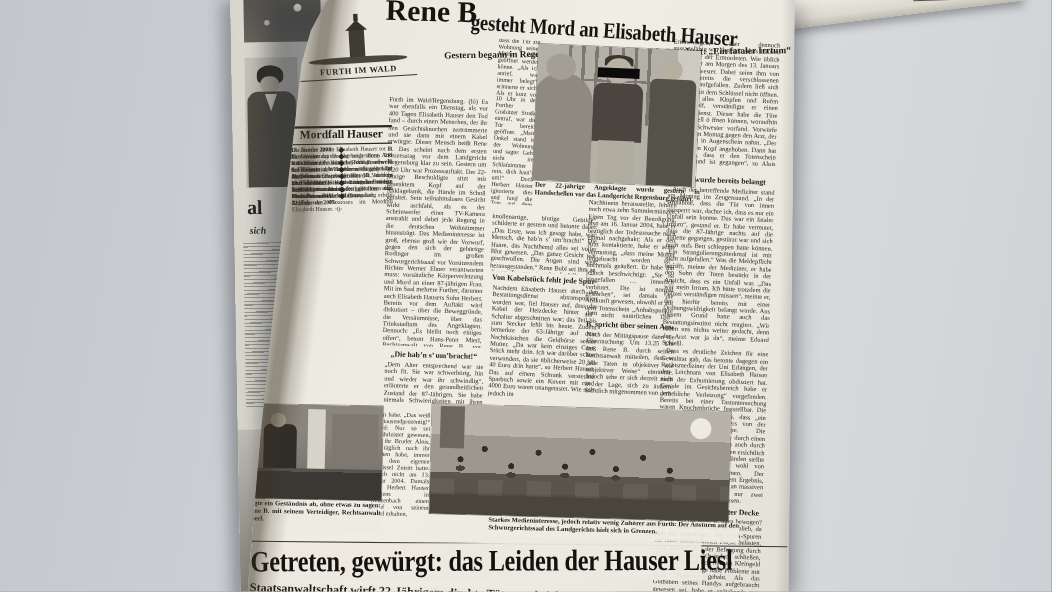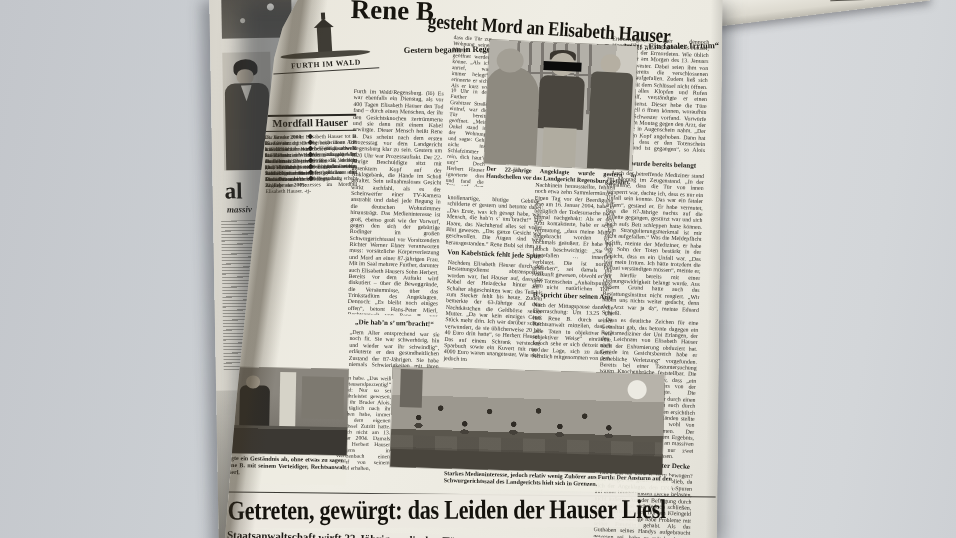--- a/index.html
+++ b/index.html
@@ -13,21 +13,21 @@
   .strip *{position:absolute;}
   .lp-photo-top{left:12px;top:0;width:70px;height:44px;background:
     radial-gradient(circle at 70% 30%,#efeee6 0 3px,transparent 4px),
     radial-gradient(circle at 30% 60%,#c9c6bc 0 2px,transparent 3px),
     linear-gradient(180deg,#53504a,#66635b);}
   .lp-photo-boy{left:12px;top:58px;width:48px;height:118px;background:linear-gradient(180deg,#c6c2b8 0 20%,#b9b5ab 100%);overflow:hidden;}
   .boy-hair{left:11px;top:7px;width:24px;height:17px;background:#2d2a24;border-radius:50% 50% 30% 30%;}
   .boy-face{left:14px;top:17px;width:17px;height:15px;background:#b7ad9c;border-radius:45%;}
   .boy-jacket{left:2px;top:31px;width:44px;height:87px;background:#4e4a42;border-radius:10px 10px 0 0;}
   .boy-shirt{left:18px;top:33px;width:11px;height:16px;background:#d9d5ca;clip-path:polygon(0 0,100% 0,50% 100%);}
-  .lp-headline{left:12px;top:184px;font-size:23px;font-weight:bold;color:#24221d;}
+  .lp-headline{left:12px;top:184px;font-size:18px;font-weight:bold;color:#24221d;}
   .lp-subhead{left:14px;top:210px;font-size:9px;font-style:italic;font-weight:bold;color:#2c2a25;}
   .lp-textlines{left:8px;top:226px;width:56px;height:150px;
     background:repeating-linear-gradient(180deg,rgba(44,42,36,.5) 0 1.1px,transparent 1.1px 3.3px);opacity:.75;}
   .lp-darkfoot{left:0;top:396px;width:92px;height:156px;background:linear-gradient(180deg,rgba(60,57,50,.15),rgba(50,48,42,.55));}
   
   .wedge{position:absolute;left:690px;top:-36px;width:242px;height:66px;
     background:linear-gradient(180deg,#eeece4 60%,#dcd9cf 88%,#bdbab0 100%);
     transform:rotate(-7deg);transform-origin:0 100%;box-shadow:0 4px 9px rgba(42,44,50,.42);z-index:2;}
   .date-line{position:absolute;right:20px;bottom:8px;font-size:6.5px;font-weight:bold;color:#2a2823;
     border-bottom:1px solid #55524b;padding:0 2px 1px 2px;transform:rotate(5deg);}
@@ -148,21 +148,21 @@
 
   <div class="strip">
     <div class="lp-photo-top"></div>
     <div class="lp-photo-boy">
       <div class="boy-hair"></div>
       <div class="boy-face"></div>
       <div class="boy-jacket"></div>
       <div class="boy-shirt"></div>
     </div>
     <div class="lp-headline">al</div>
-    <div class="lp-subhead">massiv</div>
+    <div class="lp-subhead">sich</div>
     <div class="lp-textlines"></div>
     <div class="lp-darkfoot"></div>
   </div>
 
   <div class="wedge">
     <div class="date-line">Dienstag, 22. Februar 2005</div>
   </div>
 
   <div class="page-shadow"></div>
 

